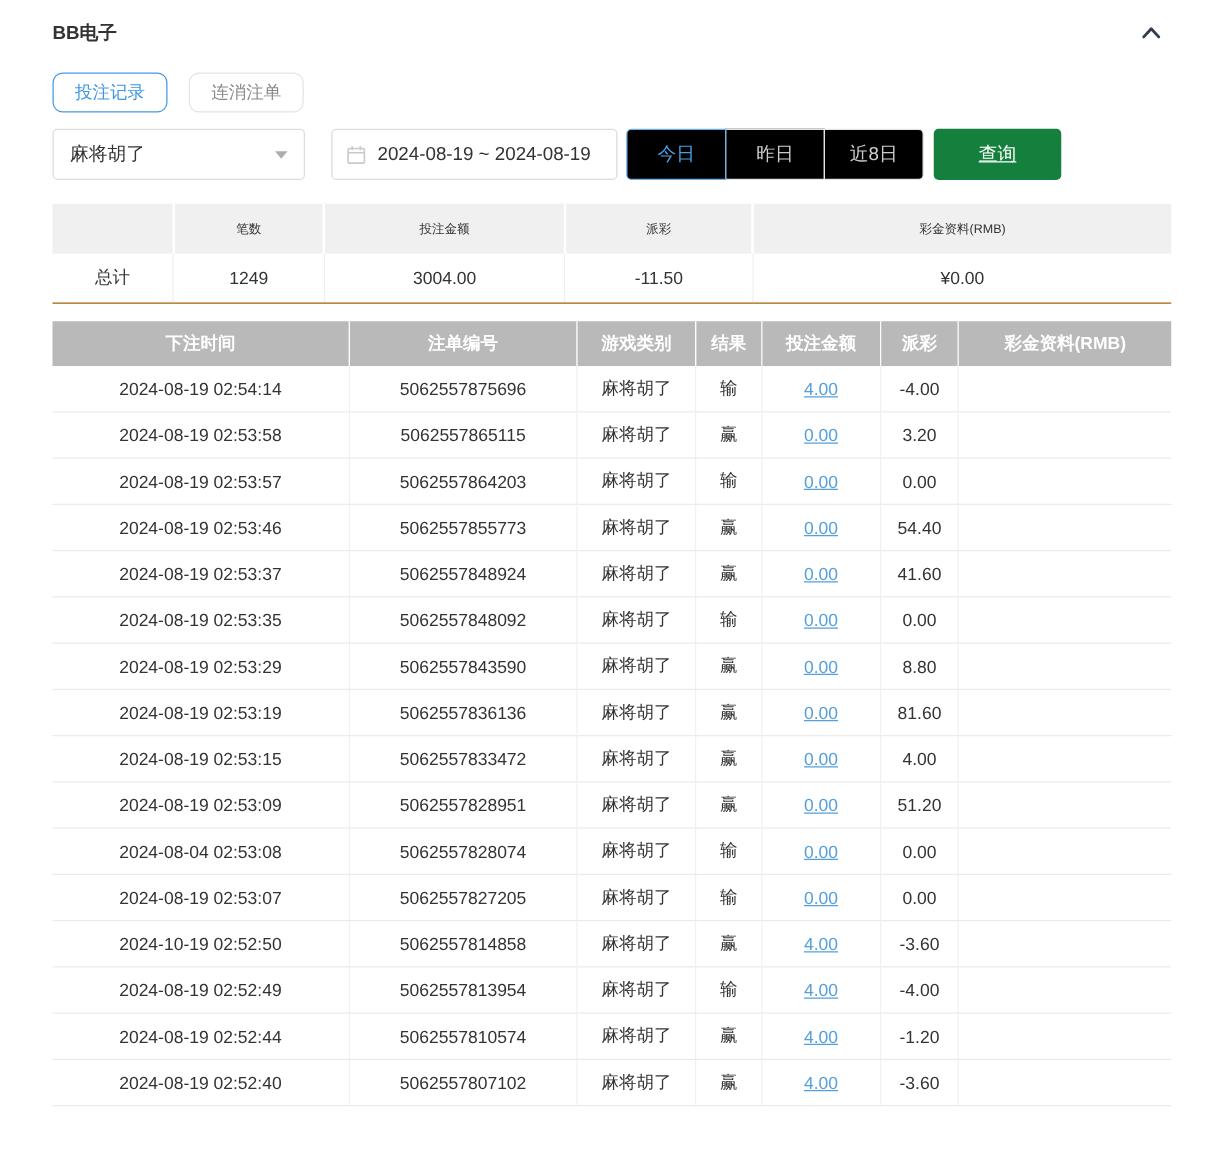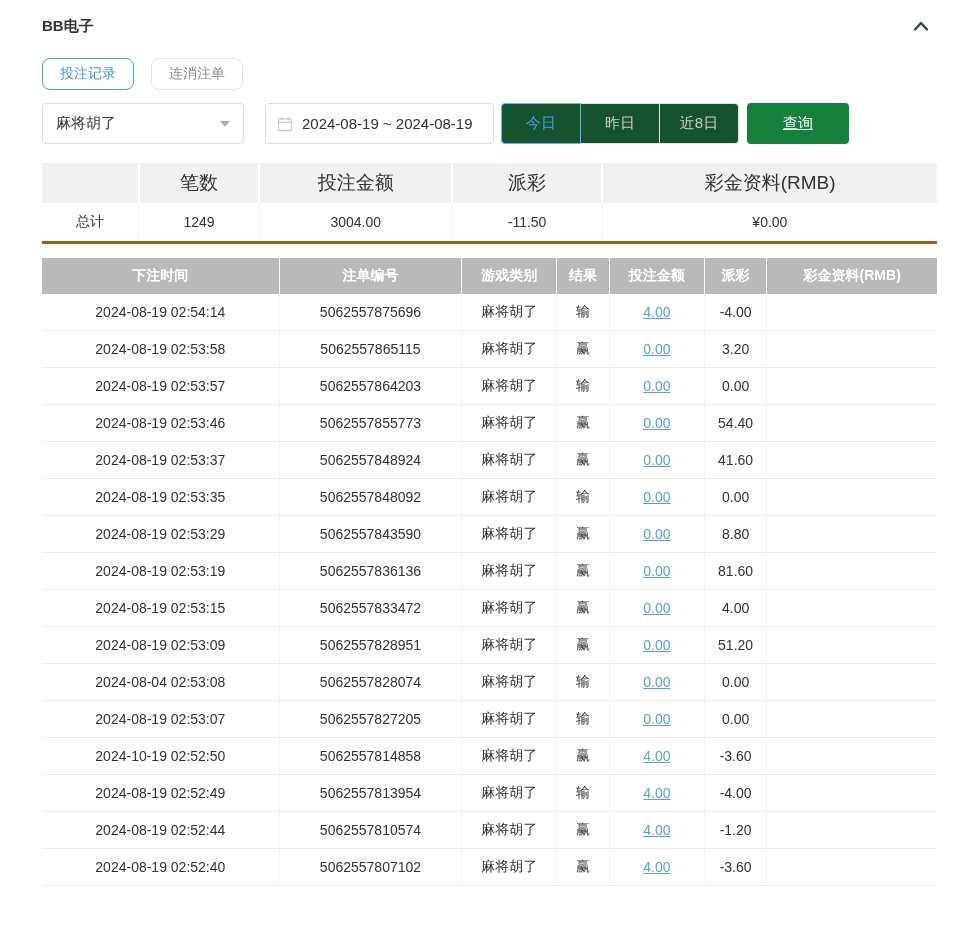--- a/index.html
+++ b/index.html
@@ -36,44 +36,44 @@
     padding:0 13px; font-size:15px; color:#333; cursor:pointer; background:#fff;
   }
   .caret { width:0; height:0; border-left:5px solid transparent; border-right:5px solid transparent; border-top:6px solid #adadad; }
   .date-box {
     margin-left:21px; width:229px; height:41px; border:1px solid #dcdcdc; border-radius:4px;
     display:flex; align-items:center; gap:9px; padding:0 11px;
     font-size:15px; color:#333; cursor:pointer; background:#fff;
   }
   .range-group { margin-left:7px; display:flex; }
   .range-btn {
-    width:80px; height:41px; background:#14532d; border:1px solid #e5e5e5;
+    width:80px; height:41px; background:#000000; border:1px solid #e5e5e5;
     font-size:15px; color:#ccc; cursor:pointer; margin-left:-1px; position:relative;
     font-family: inherit;
   }
   .range-btn:first-child { border-radius:4px 0 0 4px; margin-left:0; }
   .range-btn:last-child { border-radius:0 4px 4px 0; }
   .range-btn.active { border-color:#6cb0e8; color:#4a9fe2; z-index:2; }
   .search-btn {
     margin-left:8px; width:102px; height:41px; background:#15803d; color:#fff;
     border:none; border-radius:4px; font-size:15px; cursor:pointer;
     font-family: inherit;
     text-decoration: underline;
   }
 
   
   .summary-table { margin-top:19px; width:100%; border-collapse:collapse; table-layout:fixed; }
   .summary-table thead th {
-    background:#f0f0f0; height:40px; font-weight:normal; font-size:19px; color:#333;
+    background:#f0f0f0; height:40px; font-weight:normal; font-size:10px; color:#333;
     border-right:2px solid #fff; text-align:center;
   }
   .summary-table thead th:last-child { border-right:none; }
   .summary-table tbody td {
     height:39px; text-align:center; font-size:14px; color:#333;
-    border-bottom:3px solid #a16207; border-right:1px solid #efefef; background:#fff;margin-top:36px;
+    border-bottom:1px solid #a16207; border-right:1px solid #efefef; background:#fff;margin-top:36px;
   }
   .summary-table tbody td:last-child { border-right:none; }
 
   
   .bet-table { margin-top:14px; width:100%; border-collapse:collapse; table-layout:fixed; }
   .bet-table thead th {
     background:#b9b9b9; color:#fff; height:36px; font-weight:bold; font-size:14px;
     border-right:1px solid #fcfcfc; text-align:center;
   }
   .bet-table thead th:last-child { border-right:none; }

